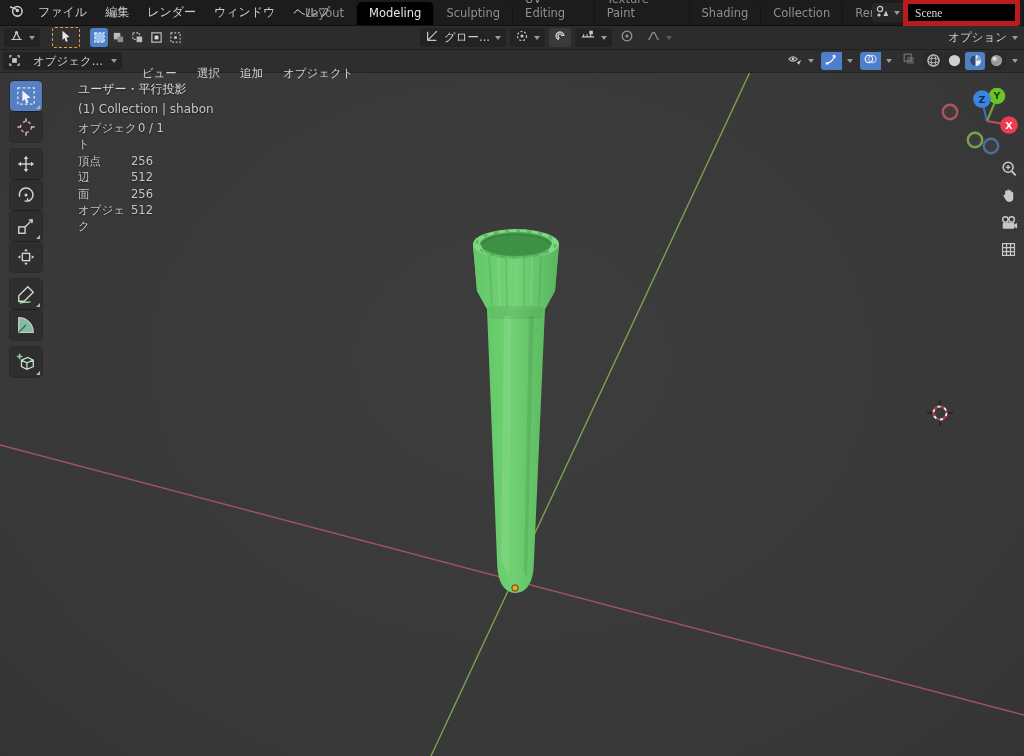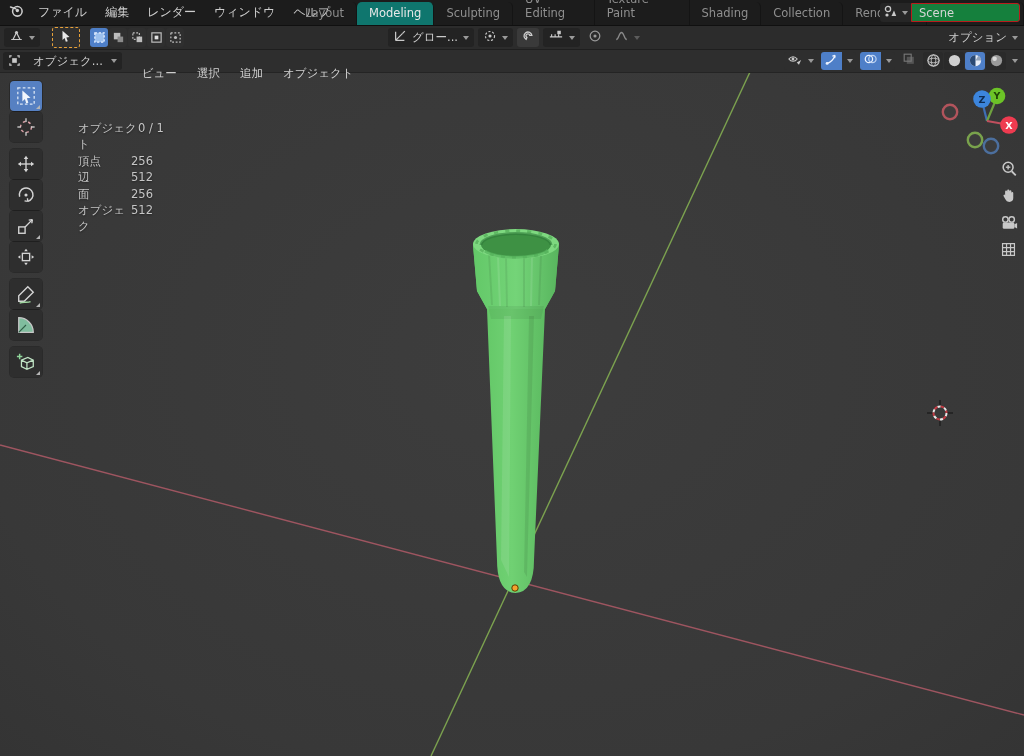--- a/index.html
+++ b/index.html
@@ -6,26 +6,26 @@
   .app{position:relative;width:1024px;height:756px;overflow:hidden;
        font-family:"DejaVu Sans",sans-serif;color:#c9c9c9;padding-left:46px;
        -webkit-font-smoothing:antialiased;}
   .bar{position:absolute;left:0;width:1024px;display:flex;align-items:center;}
   
   .topbar{top:0;height:25px;background:#1c1c1c;border-bottom:1px solid #101010;z-index:5;}
   .menu{font-size:12px;color:#cfcfcf;padding:0 9px;line-height:25px;cursor:default;}
   .tabs{position:absolute;left:293px;top:0;height:25px;display:flex;align-items:flex-end;}
   .tab{font-size:11.5px;color:#8f8f8f;padding:4px 12px 5px;border-radius:5px 5px 0 0;
        border-right:1px solid #141414;}
-  .tab.active{background:#0f766e;color:#e8e8e8;}
+  .tab.active{background:#000000;color:#e8e8e8;}
   .scene-wrap{position:absolute;right:4px;top:3px;height:19px;display:flex;align-items:center;}
   .scene-btn{display:flex;align-items:center;background:#262626;border-radius:3px 0 0 3px;
              height:19px;padding:0 3px;}
-  .scene-field{background:#15803d;border:1px solid #b91c1c;border-radius:0 3px 3px 0;height:17px;
-               width:100px;font-size:11.5px;color:#d6d6d6;display:flex;align-items:center;padding-left:7px;}
+  .scene-field{background:#000000;border:5px solid #b91c1c;border-radius:0 3px 3px 0;height:17px;
+               width:100px;font-size:11.5px;color:#d6d6d6;display:flex;align-items:center;padding-left:7px;font-family:Liberation Serif, serif;}
   
   .row2{top:26px;height:23px;background:#2c2c2c;border-bottom:1px solid #1f1f1f;z-index:4;}
   .dbtn{display:flex;align-items:center;background:#232323;border-radius:3px;height:19px;padding:0 5px;}
   .ibtn{display:flex;align-items:center;justify-content:center;height:19px;border-radius:3px;}
   .tool-active{border:1px dashed #e7a13a;border-radius:3px;background:#2f2f2f;
                width:26px;height:19px;display:flex;align-items:center;justify-content:center;}
   .selgrp{display:flex;gap:1px;margin-left:10px;}
   .selgrp .ibtn{width:18px;background:#2f2f2f;}
   .selgrp .ibtn.on{background:#4e7fc8;}
   .chev{width:0;height:0;border-left:3.5px solid transparent;border-right:3.5px solid transparent;
@@ -157,21 +157,21 @@
           </svg>
       </div>
       <div class="ibtn">
         <svg width="13" height="13" viewBox="0 0 14 14">
             <rect x="2" y="2" width="10" height="10" fill="none" stroke="#bdbdbd" stroke-width="1.3" stroke-dasharray="2 1.8"></rect>
             <circle cx="7" cy="7" r="1.7" fill="#bdbdbd"></circle>
           </svg>
       </div>
     </div>
 
-    <div style="position:absolute;left:388px;display:flex;align-items:center;gap:4px">
+    <div style="position:absolute;left:420px;display:flex;align-items:center;gap:4px">
       <div class="dbtn">
         <span>
           <svg width="14" height="14" viewBox="0 0 16 16">
               <path d="M3,13 L3,3 M3,13 L13,13 M3,13 L11,5" fill="none" stroke="#c9c9c9" stroke-width="1.4"></path>
               <path d="M11,5 l2.5,-2.5" stroke="#c9c9c9" stroke-width="1.4"></path>
             </svg>
         </span>
         <span class="jp" style="margin-left:5px">グロー...</span>
         <span class="chev"></span>
       </div>
@@ -427,20 +427,24 @@
       </div>
       <div class="tbtn" style="top:266px">
         <svg width="20" height="20" viewBox="0 0 22 22">
             <path d="M6,9 L13,6 L19,9 L19,16 L12,19 L6,16 Z M6,9 L12,12 L19,9 M12,12 L12,19" fill="none" stroke="#bfe3c4" stroke-width="1.4"></path>
             <path d="M4,2 L4,8 M1,5 L7,5" stroke="#8fd69a" stroke-width="1.6"></path>
           </svg>
         <span class="sub"></span>
       </div>
     </div>
 
+    <div class="ovl">
+      <div class="l1">ユーザー・平行投影</div>
+      <div class="l2">(1) Collection | shabon</div>
+    </div>
     <div class="stats">
       <div class="srow">
           <span class="sl">オブジェクト</span>
           <span class="sv">0 / 1</span>
         </div>
       <div class="srow">
           <span class="sl">頂点</span>
           <span class="sv">256</span>
         </div>
       <div class="srow">

